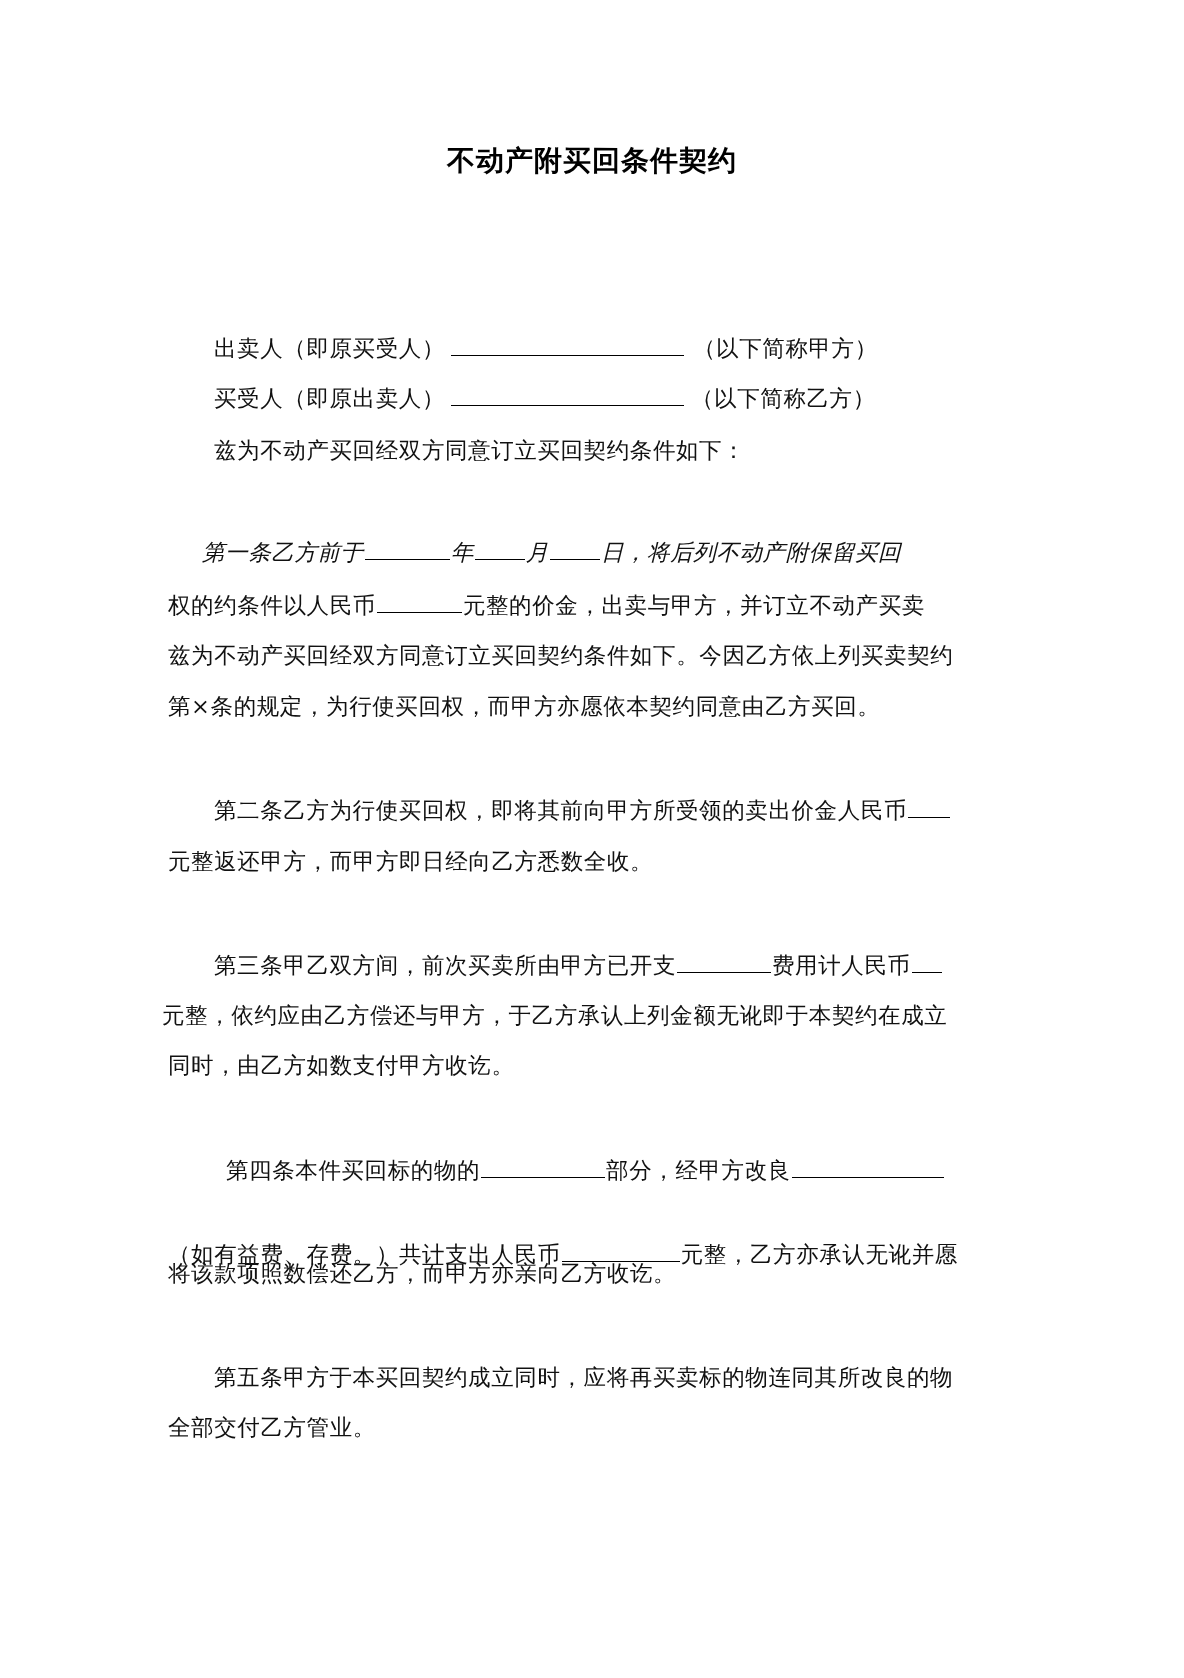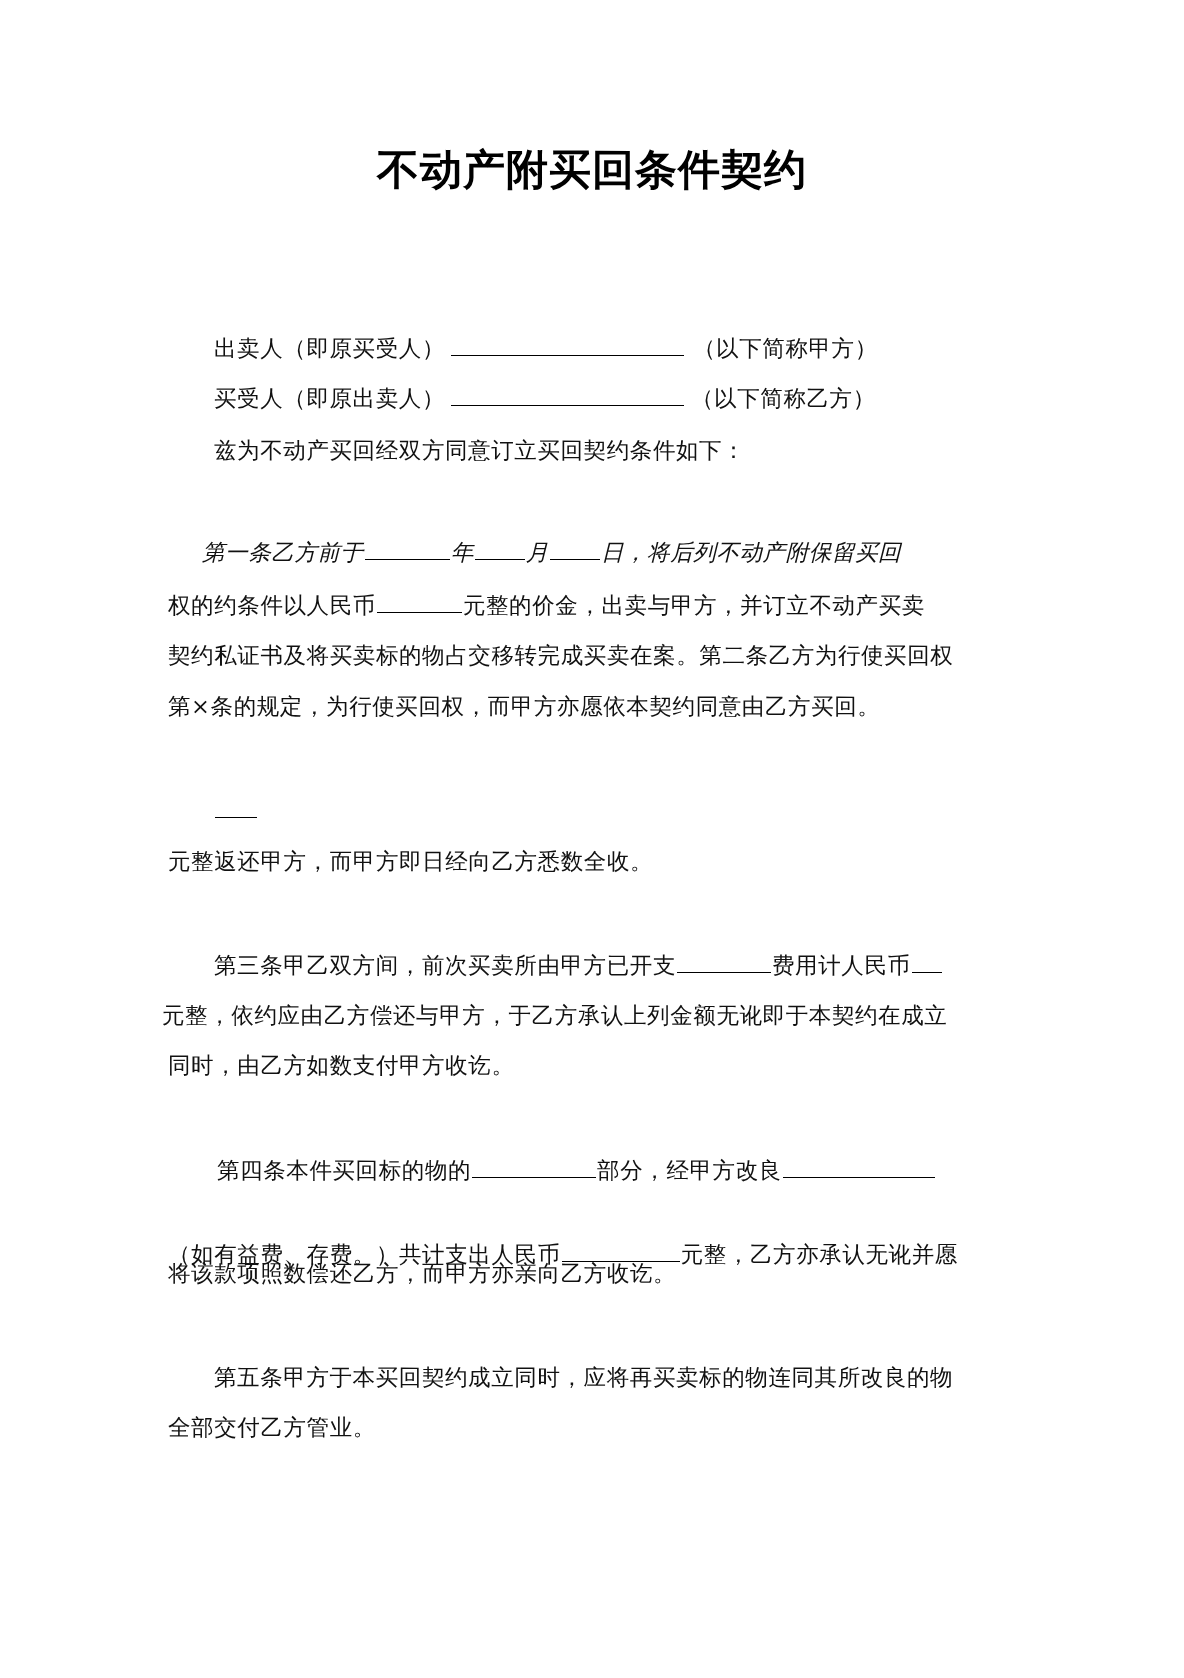--- a/index.html
+++ b/index.html
@@ -1,20 +1,20 @@
 <!DOCTYPE html>
 <html><head>
 <meta charset="utf-8">
 <style>
   html, body { margin: 0; padding: 0; background: #ffffff; }
   body { width: 1184px; height: 1678px; position: relative; overflow: hidden;
          font-family: "DejaVu Serif", "Liberation Serif", serif; color: #111; }
   .title { position: absolute; top: 142px; left: 0; width: 1184px; text-align: center;
            font-family: "DejaVu Sans", "Liberation Sans", sans-serif; font-weight: bold;
-           font-size: 42px; letter-spacing: 1px; color: #000; }
+           font-size: 28px; letter-spacing: 1px; color: #000; }
   .line { position: absolute; font-size: 22.5px; white-space: nowrap; line-height: 30px; letter-spacing: 0.6px; }
   .blank { display: inline-block; border-bottom: 1.6px solid #000; height: 22px; vertical-align: baseline; margin: 0 1px; }
 </style>
 </head>
 <body>
 
 <div>
   <div class="title">不动产附买回条件契约</div>
 
   <div class="line" style="top:333px;left:214px;">
@@ -24,35 +24,35 @@
     <span>买受人（即原出卖人）</span><span class="blank" style="width:233px;margin-left:6px;"></span><span style="margin-left:6px;text-align:center;">（以下简称乙方）</span>
   </div>
   <div class="line" style="top:435px;left:214px;">兹为不动产买回经双方同意订立买回契约条件如下：</div>
 
   <div class="line" style="top:537px;left:202px;font-style:italic;">
     <span>第一条乙方前于</span><span class="blank" style="width:85px;"></span><span>年</span><span class="blank" style="width:50px;"></span><span>月</span><span class="blank" style="width:50px;"></span><span>日，将后列不动产附保留买回</span>
   </div>
   <div class="line" style="top:590px;left:168px;">
     <span>权的约条件以人民币</span><span class="blank" style="width:85px;"></span><span>元整的价金，出卖与甲方，并订立不动产买卖</span>
   </div>
-  <div class="line" style="top:640px;left:168px;">契约私证书及将买卖标的物占交移转完成买卖在案。第二条乙方为行使买回权</div>
+  <div class="line" style="top:640px;left:168px;">兹为不动产买回经双方同意订立买回契约条件如下。今因乙方依上列买卖契约</div>
   <div class="line" style="top:691px;left:168px;">第×条的规定，为行使买回权，而甲方亦愿依本契约同意由乙方买回。</div>
 
   <div class="line" style="top:795px;left:214px;">
-    <span class="blank" style="width:42px;"></span>
+    <span>第二条乙方为行使买回权，即将其前向甲方所受领的卖出价金人民币</span><span class="blank" style="width:42px;"></span>
   </div>
   <div class="line" style="top:846px;left:168px;">元整返还甲方，而甲方即日经向乙方悉数全收。</div>
 
   <div class="line" style="top:950px;left:214px;">
     <span>第三条甲乙双方间，前次买卖所由甲方已开支</span><span class="blank" style="width:94px;"></span><span>费用计人民币</span><span class="blank" style="width:30px;"></span>
   </div>
   <div class="line" style="top:1000px;left:162px;text-align:center;">元整，依约应由乙方偿还与甲方，于乙方承认上列金额无讹即于本契约在成立</div>
   <div class="line" style="top:1050px;left:168px;">同时，由乙方如数支付甲方收讫。</div>
 
-  <div class="line" style="top:1155px;left:217px;text-align:right;">
+  <div class="line" style="top:1155px;left:226px;text-align:right;">
     <span>第四条本件买回标的物的</span><span class="blank" style="width:124px;"></span><span>部分，经甲方改良</span><span class="blank" style="width:152px;"></span>
   </div>
   <div class="line" style="top:1207px;left:168px;margin-top:32px;">
     <span>（如有益费、存费。）共计支出人民币</span><span class="blank" style="width:118px;"></span><span>元整，乙方亦承认无讹并愿</span>
   </div>
   <div class="line" style="top:1258px;left:168px;">将该款项照数偿还乙方，而甲方亦亲向乙方收讫。</div>
 
   <div class="line" style="top:1362px;left:214px;">第五条甲方于本买回契约成立同时，应将再买卖标的物连同其所改良的物</div>
   <div class="line" style="top:1412px;left:168px;">全部交付乙方管业。</div>
 </div>

